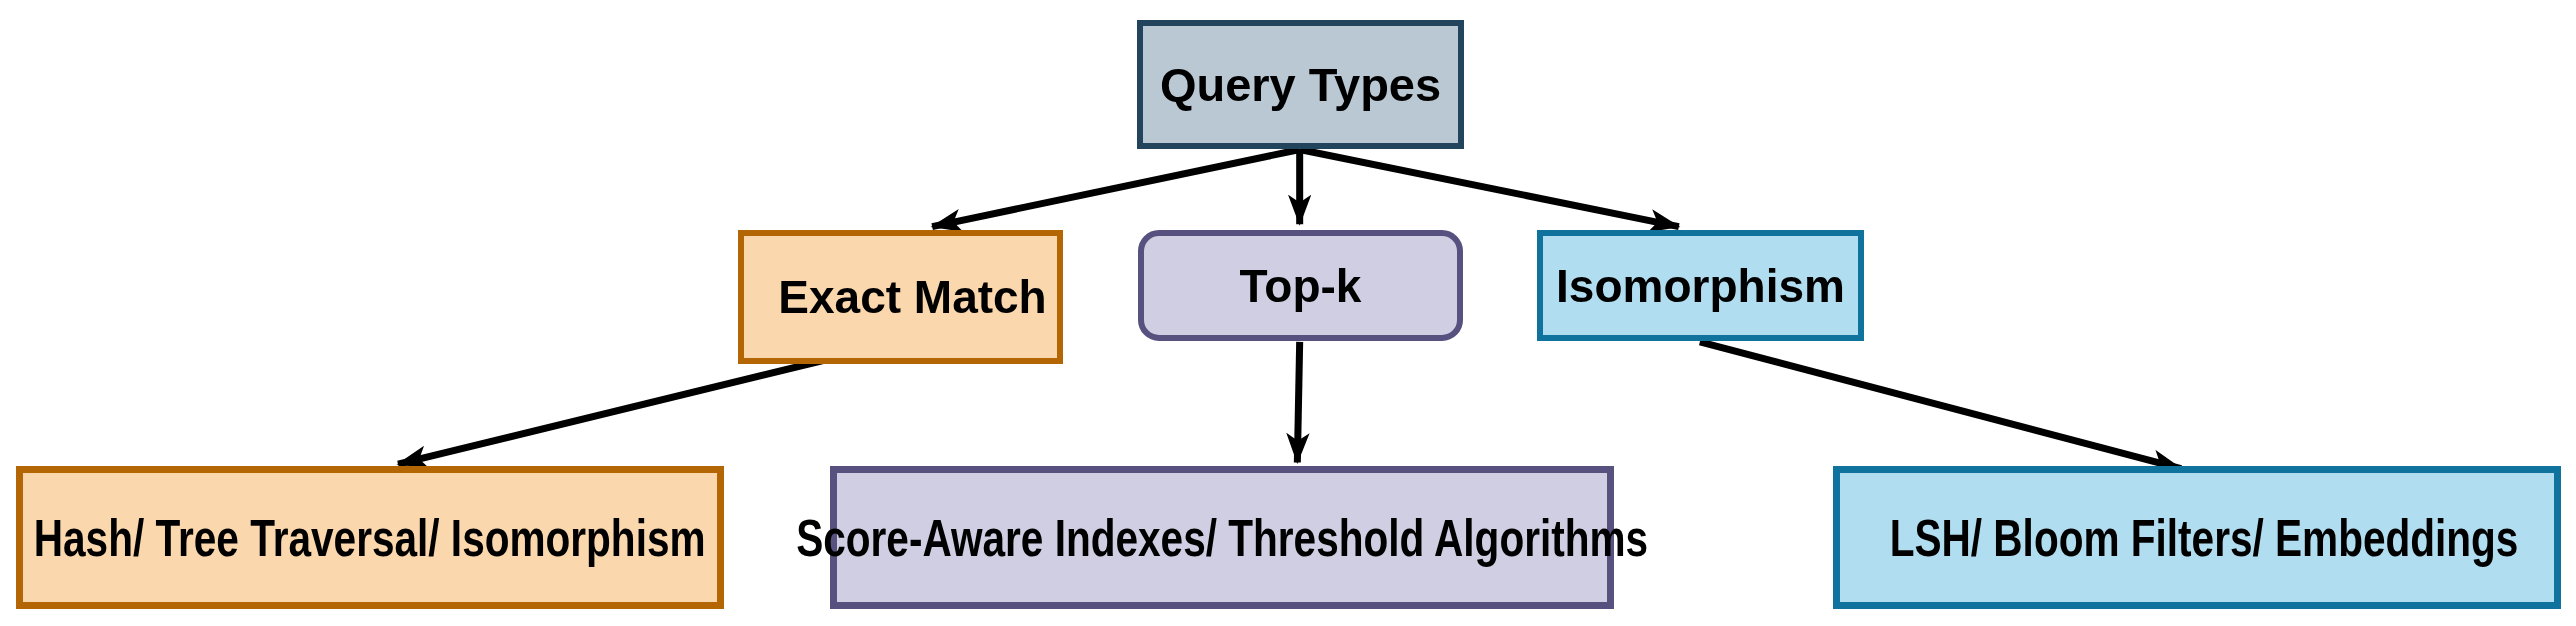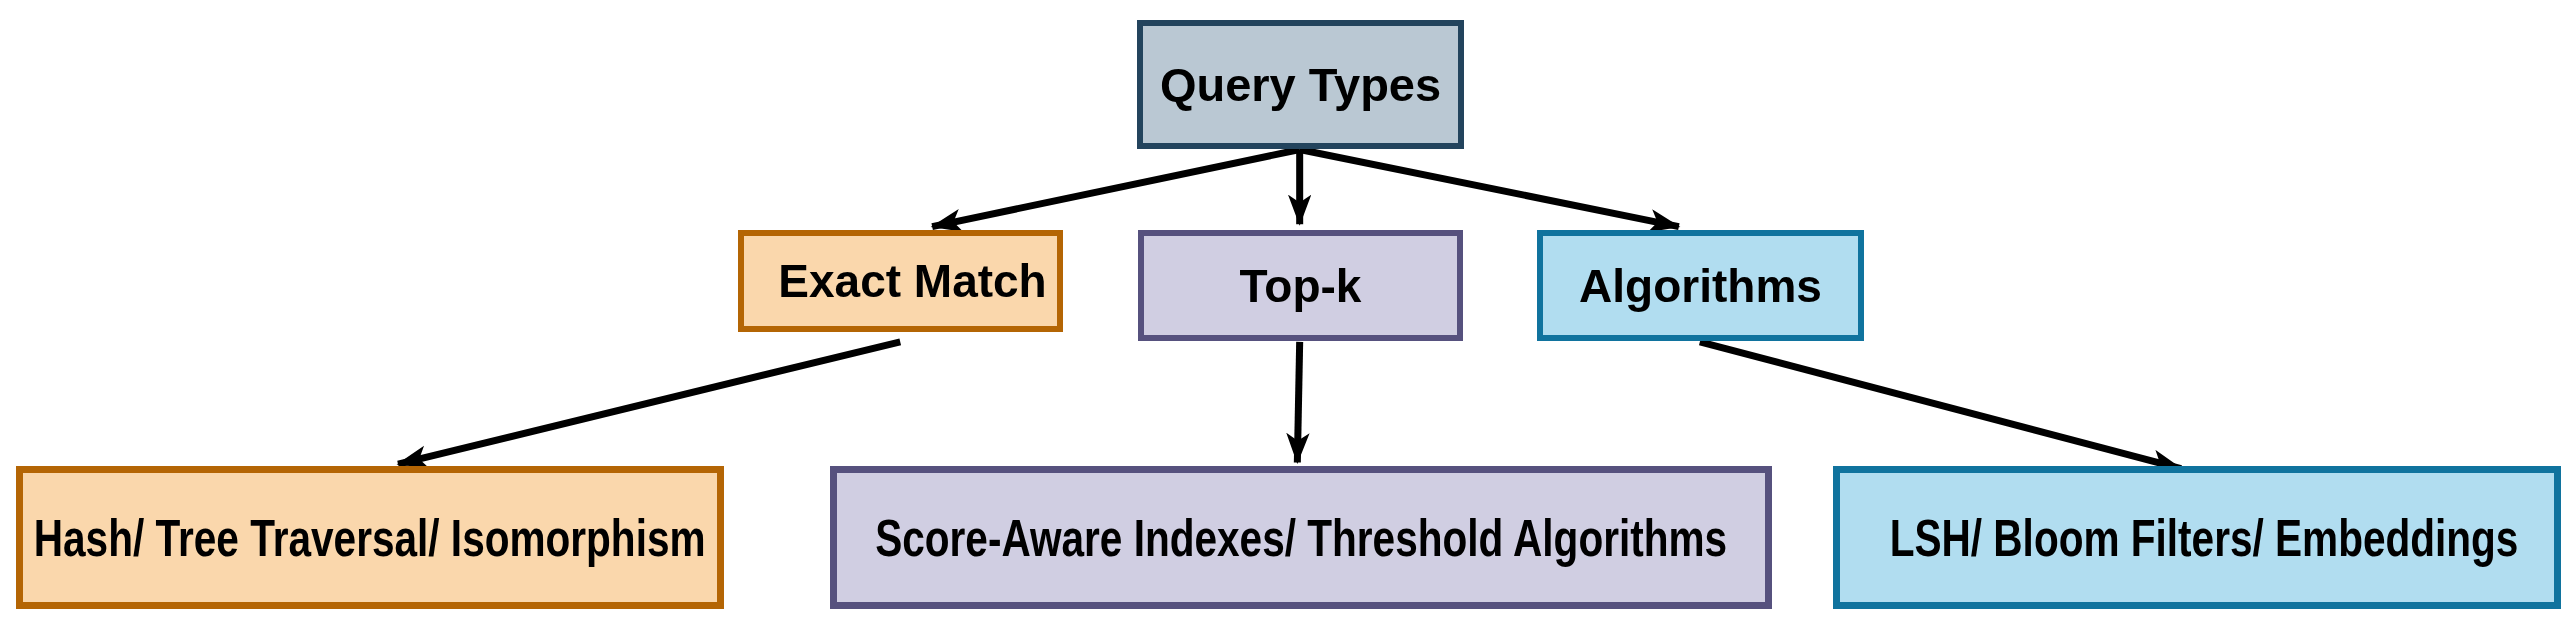--- a/index.html
+++ b/index.html
@@ -58,25 +58,25 @@
   .node-wide {
     font-size: 52px;
   }
   .node-wide .label {
     transform: scaleX(0.78);
     transform-origin: 50% 50%;
   }
 
   
   #node-query-types   { left: 1137px; top:  19.5px; width:  327px; height: 129px; border: 6.2px solid; }
-  #node-exact-match   { left:  738px; top: 230px; width:  325px; height: 102px; border: 6.2px solid; padding-left: 24px; }
+  #node-exact-match   { left:  738px; top: 230px; width:  325px; height: 134px; border: 6.2px solid; padding-left: 24px; }
   #node-top-k         { left: 1138px; top: 230px; width:  325px; height: 111px; border: 6.2px solid; }
   #node-approximate   { left: 1537px; top: 230px; width:  327px; height: 111px; border: 6.2px solid; }
   #node-exact-methods { left:   15.6px; top: 466px; width:  708px; height: 143px; border: 7px solid; }
-  #node-top-k-methods { left: 830px; top: 466px; width: 942px; height: 143px; border: 7px solid; }
+  #node-top-k-methods { left: 830px; top: 466px; width: 784px; height: 143px; border: 7px solid; }
   #node-approx-methods{ left: 1833px; top: 466px; width:  728px; height: 143px; border: 7px solid; }
 </style>
 </head>
 <body>
 
 <div class="canvas" style="background: rgb(255, 255, 255); --arrow-color: #000000; --text-color: #000000;">
 
   <svg class="edges-layer" viewBox="0 0 3306 804" xmlns="http://www.w3.org/2000/svg">
     <defs>
       <marker id="arrow" markerUnits="userSpaceOnUse" markerWidth="44" markerHeight="34" refX="38" refY="15" orient="auto">
@@ -92,26 +92,26 @@
   </svg>
 
   <div class="node node-lg" id="node-query-types" style="background-color: rgb(186, 200, 211); border-color: rgb(35, 68, 93);">
     <span class="label">Query Types</span>
   </div>
 
   <div class="node node-md" id="node-exact-match" style="background-color: rgb(250, 215, 172); border-color: rgb(180, 101, 4);">
     <span class="label">Exact Match</span>
   </div>
 
-  <div class="node node-md" id="node-top-k" style="background-color: rgb(208, 206, 226); border-color: rgb(86, 81, 126);">
+  <div class="node node-md" id="node-top-k" style="background-color: rgb(208, 206, 226); border-color: rgb(86, 81, 126); border-radius: 21px;">
     <span class="label">Top-k</span>
   </div>
 
   <div class="node node-md" id="node-approximate" style="background-color: rgb(177, 221, 240); border-color: rgb(16, 115, 158);">
-    <span class="label">Algorithms</span>
+    <span class="label">Isomorphism</span>
   </div>
 
   <div class="node node-wide" id="node-exact-methods" style="background-color: rgb(250, 215, 172); border-color: rgb(180, 101, 4);">
     <span class="label">Hash/ Tree Traversal/ Isomorphism</span>
   </div>
 
   <div class="node node-wide" id="node-top-k-methods" style="background-color: rgb(208, 206, 226); border-color: rgb(86, 81, 126);">
     <span class="label">Score-Aware Indexes/ Threshold Algorithms</span>
   </div>
 

